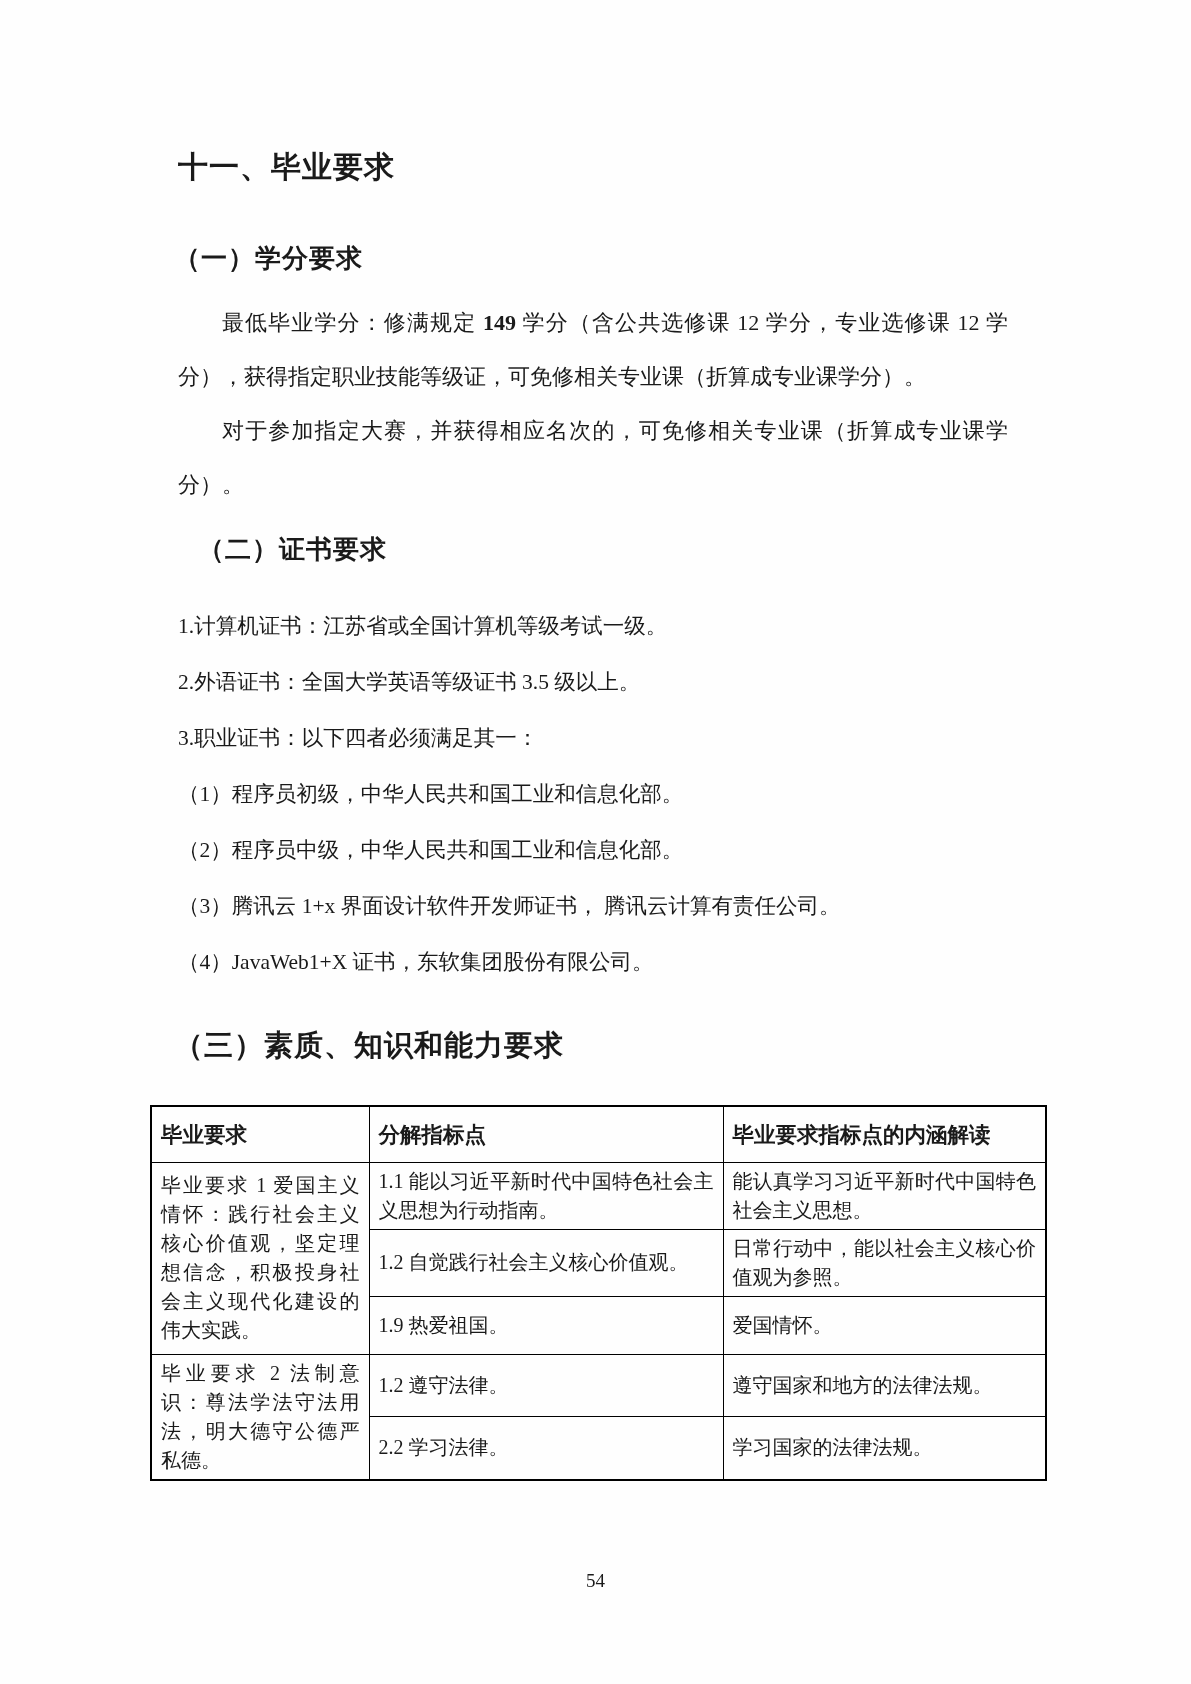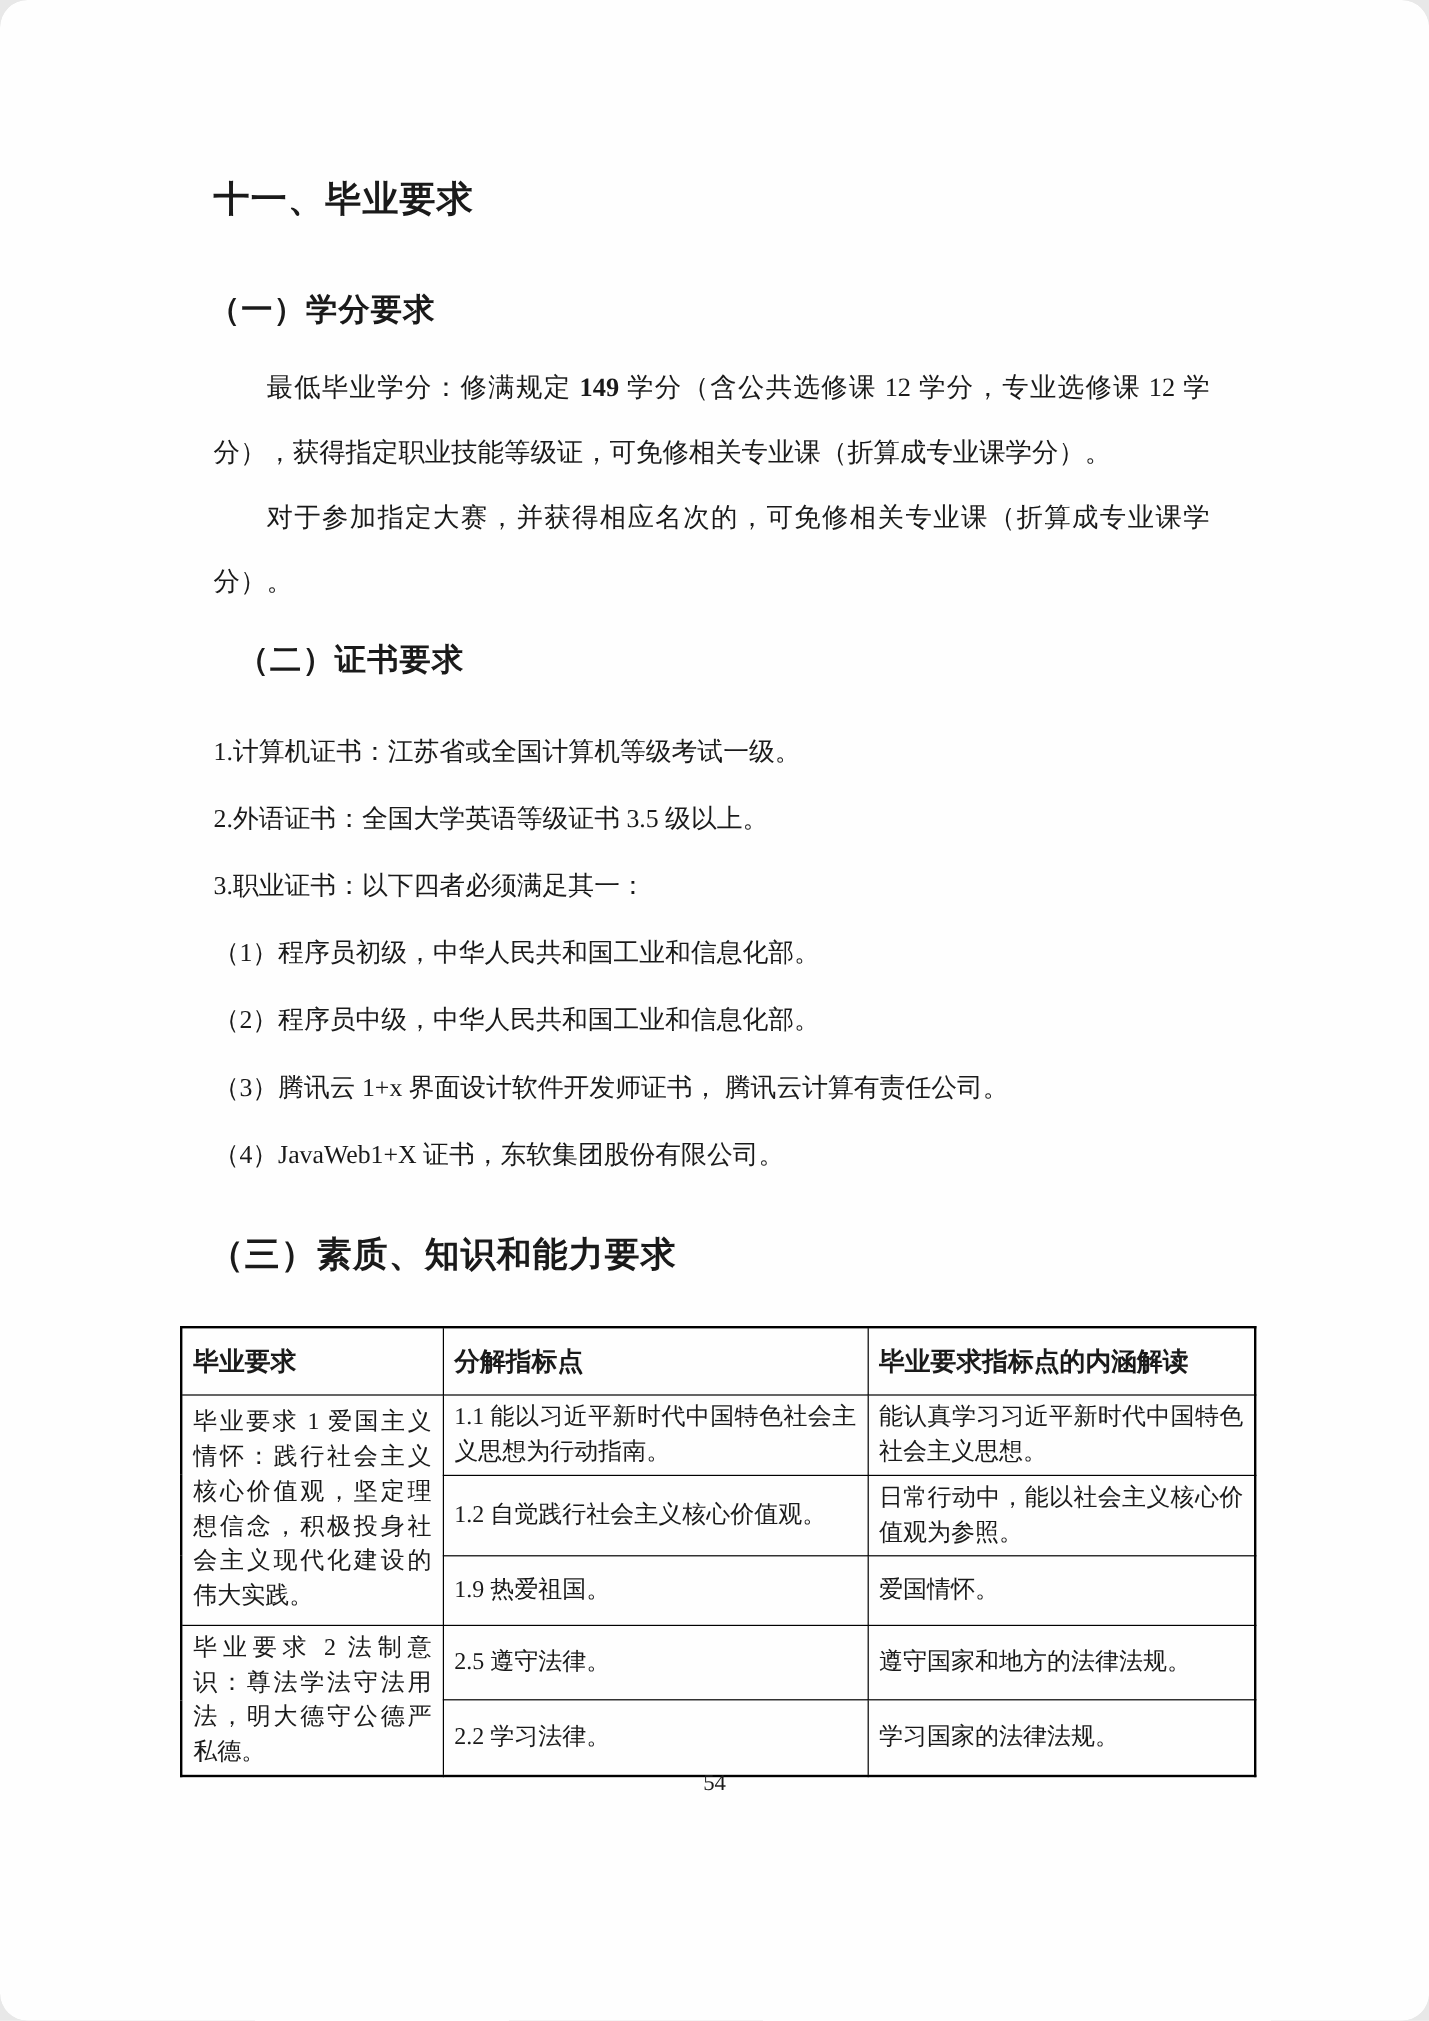--- a/index.html
+++ b/index.html
@@ -1,15 +1,15 @@
 <!DOCTYPE html>
 <html><head>
 <meta charset="utf-8">
 <style>
-  * { margin: 0; padding: 0; box-sizing: border-box; border-radius: 23px; }
+  * { margin: 0; padding: 0; box-sizing: border-box; }
   html, body { background: #e8e8e8; }
   .page {
     position: relative;
     width: 1191px;
     height: 1684px;
     margin: 0 auto;
     background: #fefefe;
     color: #1a1a1a;
     font-family: "Liberation Serif", "DejaVu Serif", serif;
     padding: 150px 146px 0 150px;
@@ -78,21 +78,21 @@
   }
   table.req-table td {
     height: 58px;
     font-size: 20px;
     line-height: 29px;
     text-align: justify;
   }
   td.req-cell { vertical-align: middle; }
   .page-number {
     position: absolute;
-    top: 1475px;
+    top: 1569px;
     left: 0;
     width: 1191px;
     text-align: center;
     font-size: 19px;
     line-height: 24px;
   }
 </style>
 </head>
 <body>
 
@@ -142,21 +142,21 @@
       <tr>
         <td>1.2 自觉践行社会主义核心价值观。</td>
         <td>日常行动中，能以社会主义核心价值观为参照。</td>
       </tr>
       <tr>
         <td>1.9 热爱祖国。</td>
         <td>爱国情怀。</td>
       </tr>
       <tr>
         <td class="req-cell" rowspan="2">毕业要求 2 法制意识：尊法学法守法用法，明大德守公德严私德。</td>
-        <td>2.5 遵守法律。</td>
+        <td>1.2 遵守法律。</td>
         <td>遵守国家和地方的法律法规。</td>
       </tr>
       <tr>
         <td>2.2 学习法律。</td>
         <td>学习国家的法律法规。</td>
       </tr>
     </tbody>
   </table>
 
   <div class="page-number">54</div>

